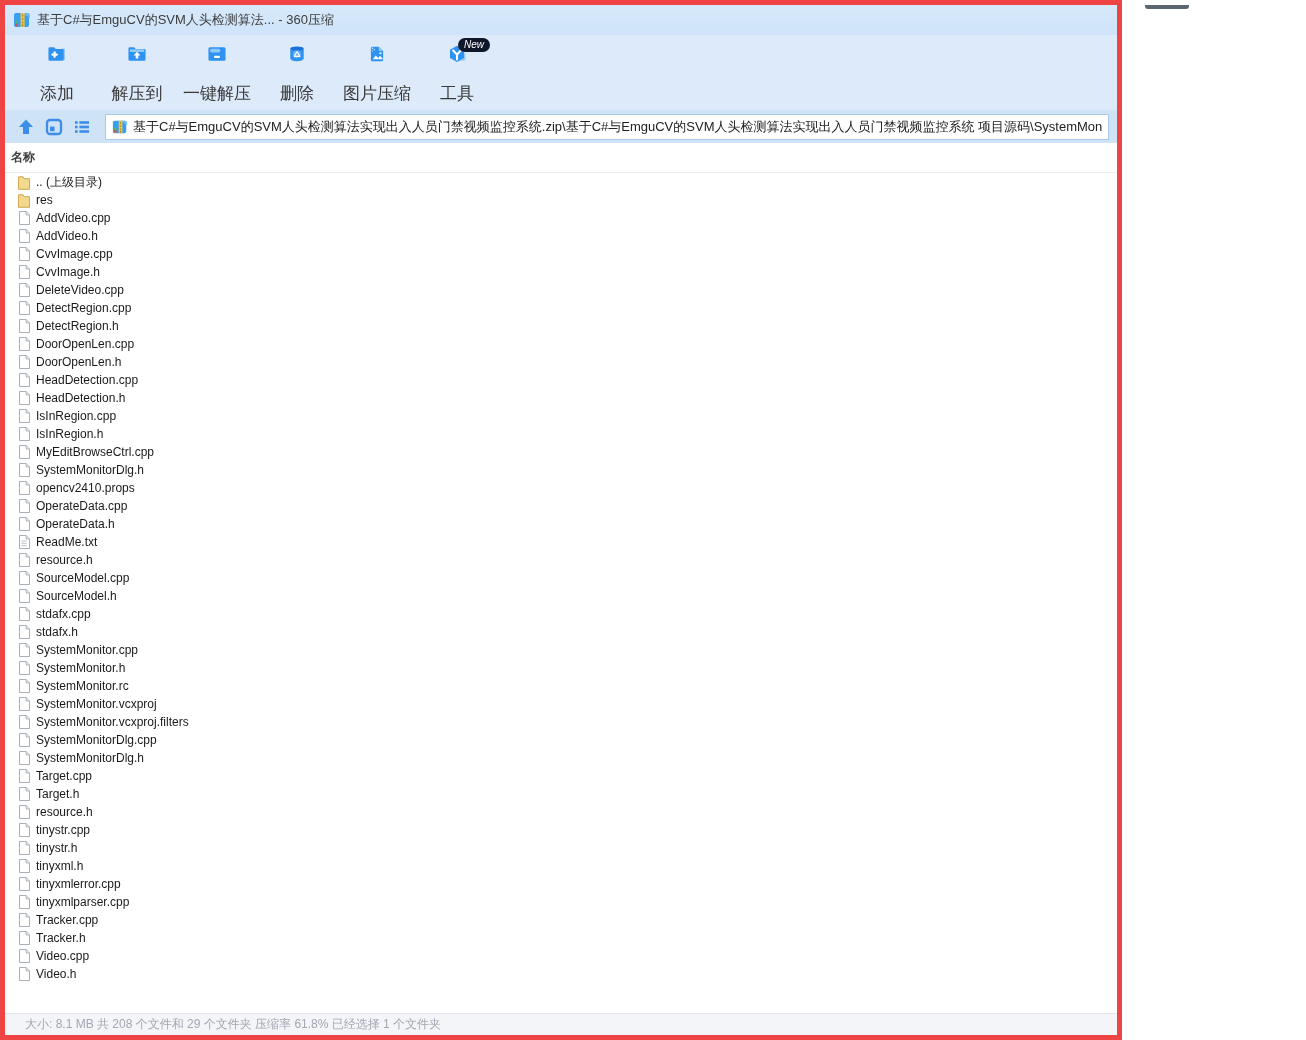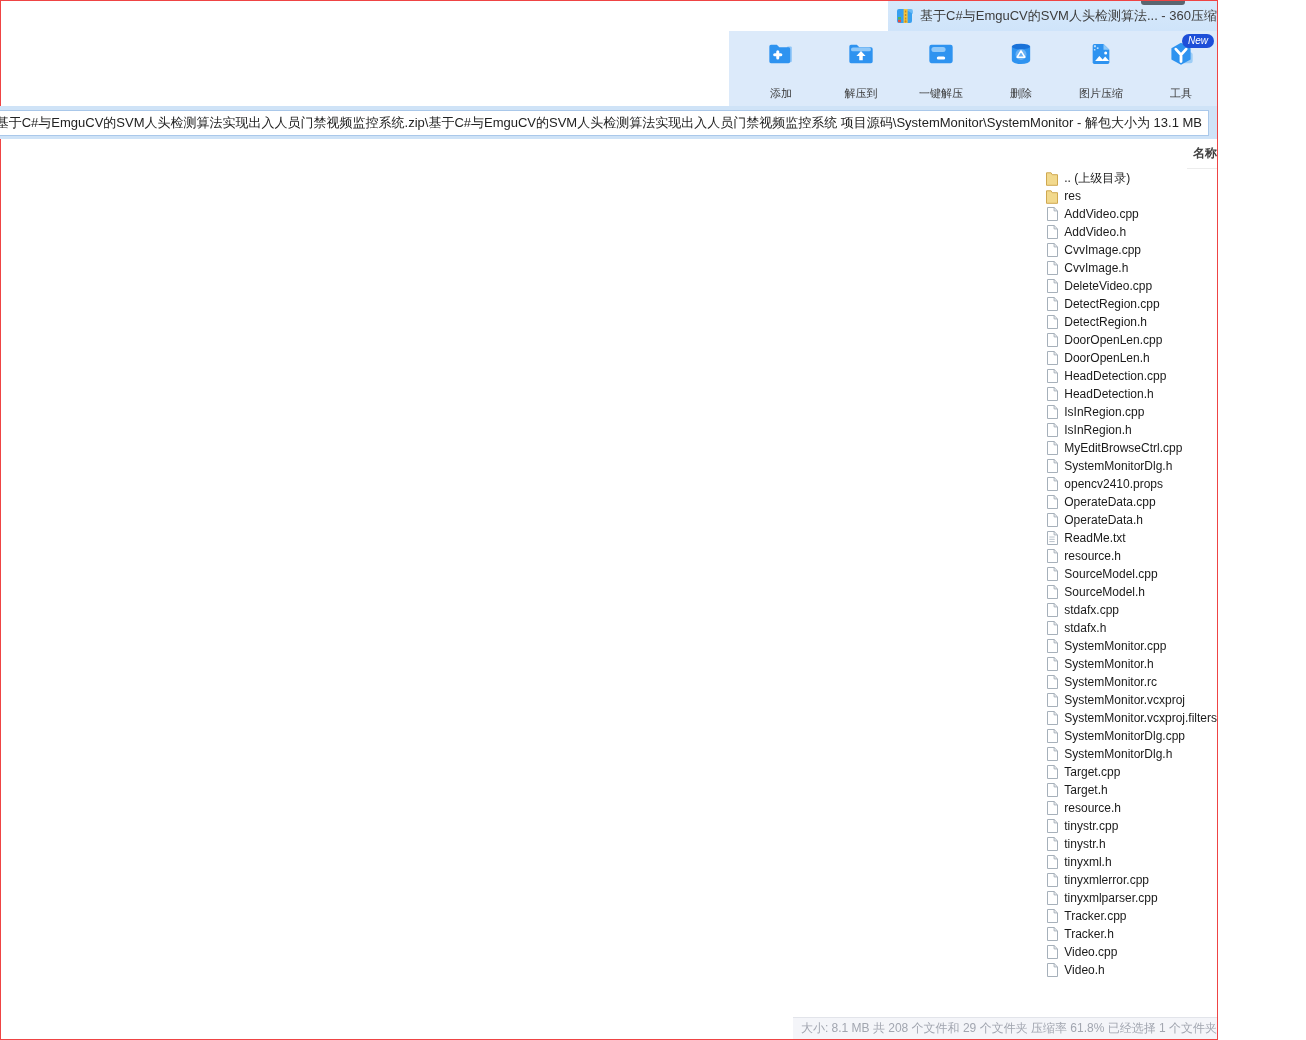--- a/index.html
+++ b/index.html
@@ -1,42 +1,42 @@
 <!DOCTYPE html>
 <html><head>
 <meta charset="utf-8">
 <style>
   * { margin:0; padding:0; box-sizing:border-box; }
   html,body { width:1306px; height:1040px; font-family:"Liberation Sans","DejaVu Sans",sans-serif; background:#fff; overflow:hidden; }
   .window {
-    width:1218px; height:1040px; display:flex; flex-direction:column;
-    border:1px solid #ef4444; background:#fff; position:relative;align-items:flex-end;
+    width:1122px; height:1040px; display:flex; flex-direction:column;
+    border:5px solid #ef4444; background:#fff; position:relative;
   }
   .top-notch { position:absolute; left:1140px; top:0; width:44px; height:4px; background:#5a6570; border-radius:0 0 3px 3px; }
 
   
   .titlebar {
     height:30px; flex:0 0 30px; background:linear-gradient(#d7e9fb,#cfe4fa);
     display:flex; align-items:center; padding-left:8px; gap:6px;
   }
   .titlebar .title { font-size:13px; color:#3c3c3c; }
 
   
   .toolbar {
     height:75px; flex:0 0 75px; background:#dceafa;
     display:flex; align-items:flex-start; padding:6px 0 0 16px; gap:8px;
   }
   .tbtn {
     width:72px; height:64px; display:flex; flex-direction:column; align-items:center;
     justify-content:flex-start; border-radius:4px; position:relative; cursor:default;
   }
   .tbicon { width:36px; height:36px; display:block; margin-top:2px; }
-  .tblabel { font-size:11px; color:#3a3a3a; margin-top:17px; white-space:nowrap; }
+  .tblabel { font-size:17px; color:#3a3a3a; margin-top:17px; white-space:nowrap; }
   .badge {
-    position:absolute; top:-3px; right:3px; background:#1d4ed8; color:#fff;
+    position:absolute; top:-3px; right:3px; background:#0f172a; color:#fff;
     font-size:10px; line-height:14px; padding:0 6px; border-radius:8px; font-style:italic;
   }
 
   
   .navbar {
     height:33px; flex:0 0 33px; background:#cfe3f7;
     display:flex; align-items:center; padding:0 8px 0 10px; gap:6px;
   }
   .navicon { width:22px; height:22px; display:flex; align-items:center; justify-content:center; border-radius:3px; }
   .addressbar {
@@ -45,29 +45,29 @@
   }
   .pathtext { font-size:13px; color:#222; white-space:nowrap; overflow:hidden; }
 
   
   .listheader {
     height:30px; flex:0 0 30px; background:#fff; display:flex; align-items:center;
     padding-left:6px; font-size:12px; color:#404040; border-bottom:1px solid #ececec;font-weight:bold;
   }
   .filelist { flex:1; background:#fff; overflow:hidden; }
   .row {
-    height:18px; display:flex; align-items:center; padding-left:20px; gap:5px; cursor:default;
+    height:18px; display:flex; align-items:center; padding-left:12px; gap:5px; cursor:default;
   }
   .rowicon { flex:0 0 14px; }
   .rowlabel { font-size:12px; color:#1a1a1a; white-space:nowrap; }
 
   
   .statusbar {
     height:22px; flex:0 0 22px; background:#f4f5f9; border-top:1px solid #e2e4ea;
-    display:flex; align-items:center; padding-left:8px;
+    display:flex; align-items:center; padding-left:20px;
   }
   .statusbar span { font-size:12px; color:#a2a6b0; }
 
   .svgdefs { position:absolute; width:0; height:0; }
 </style>
 </head>
 <body>
 
 <svg class="svgdefs" aria-hidden="true">
   <defs>

